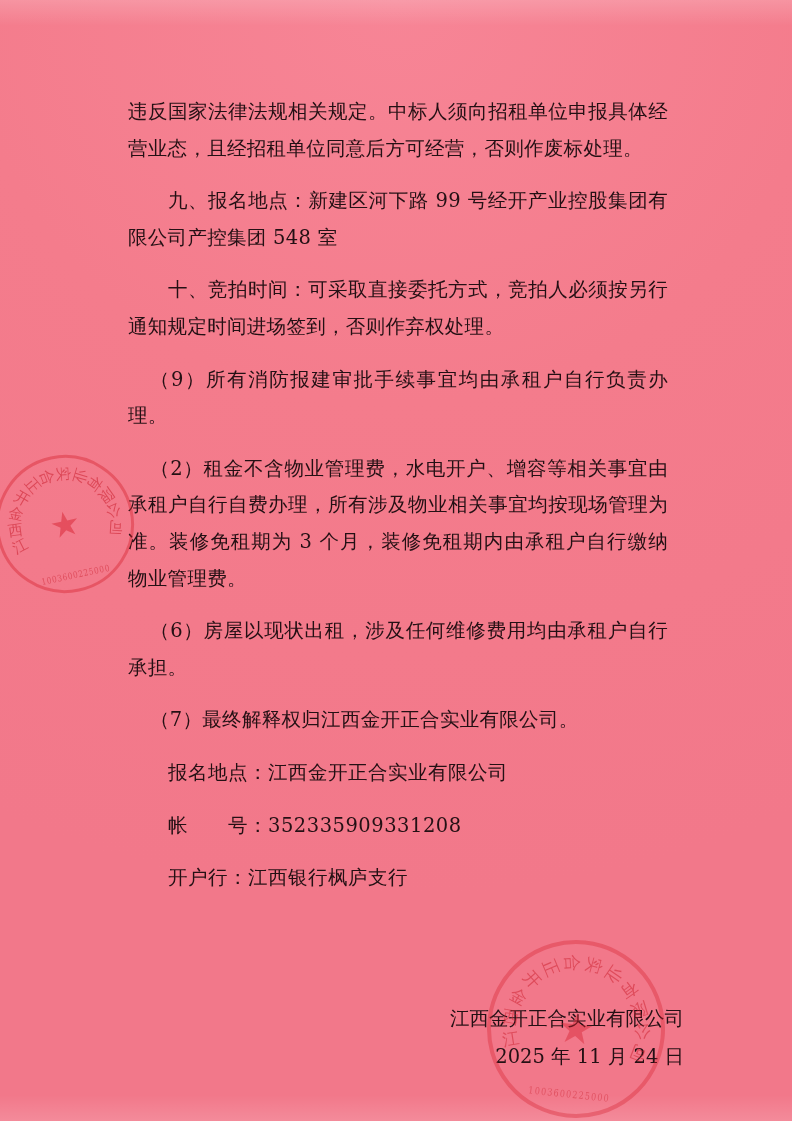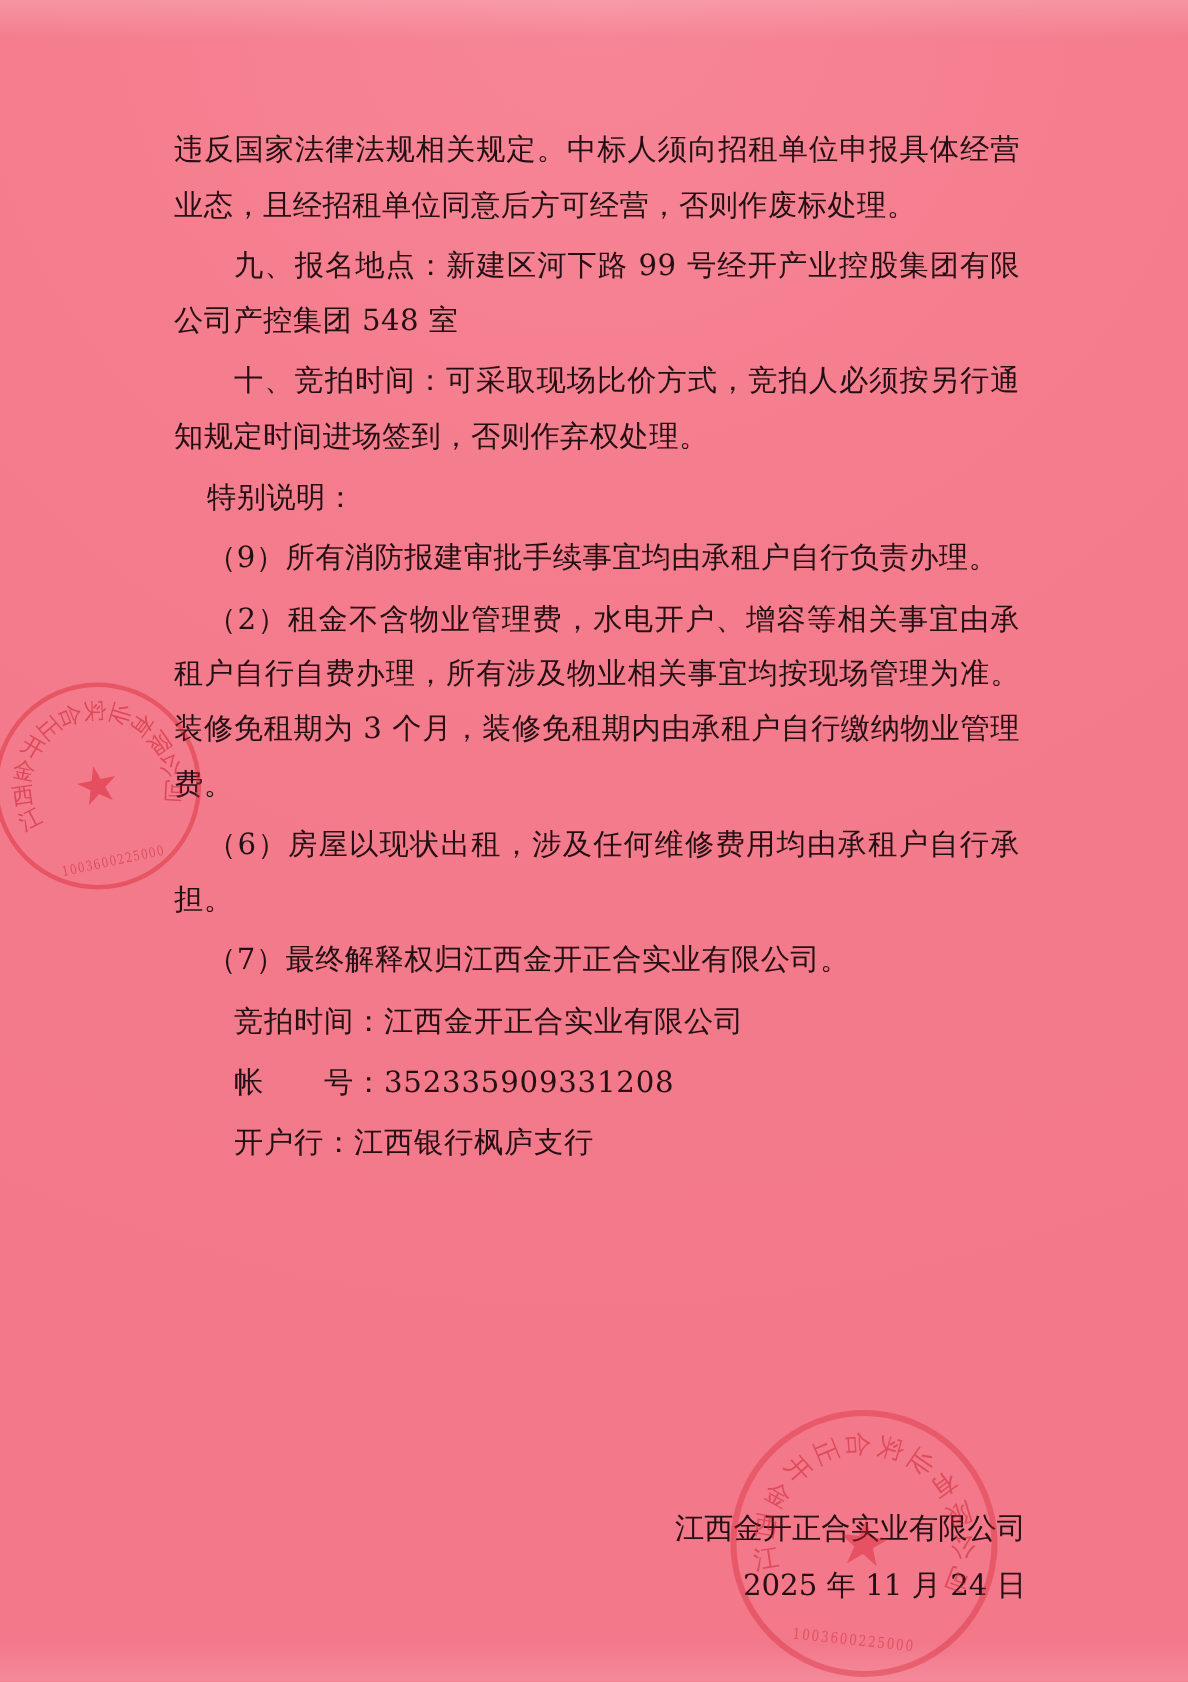--- a/index.html
+++ b/index.html
@@ -27,21 +27,21 @@
     top: 78px;
     width: 572px;
     color: #241014;
     font-size: 19.5px;
     line-height: 36.6px;
     letter-spacing: 0.3px;
     text-align: justify;
     text-justify: inter-ideograph;
   }
   .para {
-    margin: 4px;
+    margin: 16px;
     text-indent: 0;
   }
   .indent {
     text-indent: 40px;
   }
   .indent-half {
     text-indent: 22px;
   }
   .bank-line {
     text-indent: 40px;
@@ -160,29 +160,28 @@
 </head>
 <body>
 
 <div class="paper"></div>
 <div class="edge-top"></div>
 <div class="edge-bottom"></div>
 
 <div class="content">
   <p class="para">违反国家法律法规相关规定。中标人须向招租单位申报具体经营业态，且经招租单位同意后方可经营，否则作废标处理。</p>
   <p class="para indent">九、报名地点：新建区河下路 99 号经开产业控股集团有限公司产控集团 548 室</p>
-  <p class="para indent">十、竞拍时间：可采取现场比价方式，竞拍人必须按另行通知规定时间进场签到，否则作弃权处理。</p>
-  <p class="para indent-half">特别说明：</p>
+  <p class="para indent">十、竞拍时间：可采取直接委托方式，竞拍人必须按另行通知规定时间进场签到，否则作弃权处理。</p>
   <p class="para indent-half">（9）所有消防报建审批手续事宜均由承租户自行负责办理。</p>
   <p class="para indent-half">（2）租金不含物业管理费，水电开户、增容等相关事宜由承租户自行自费办理，所有涉及物业相关事宜均按现场管理为准。装修免租期为 3 个月，装修免租期内由承租户自行缴纳物业管理费。</p>
   <p class="para indent-half">（6）房屋以现状出租，涉及任何维修费用均由承租户自行承担。</p>
   <p class="para indent-half">（7）最终解释权归江西金开正合实业有限公司。</p>
 
   <p class="para bank-line">
-    <span>竞拍时间：</span><span>江西金开正合实业有限公司</span>
+    <span>报名地点：</span><span>江西金开正合实业有限公司</span>
   </p>
   <p class="para bank-line">
     <span>帐　　号：</span><span>352335909331208</span>
   </p>
   <p class="para bank-line">
     <span>开户行：</span><span>江西银行枫庐支行</span>
   </p>
 
 </div>
 

